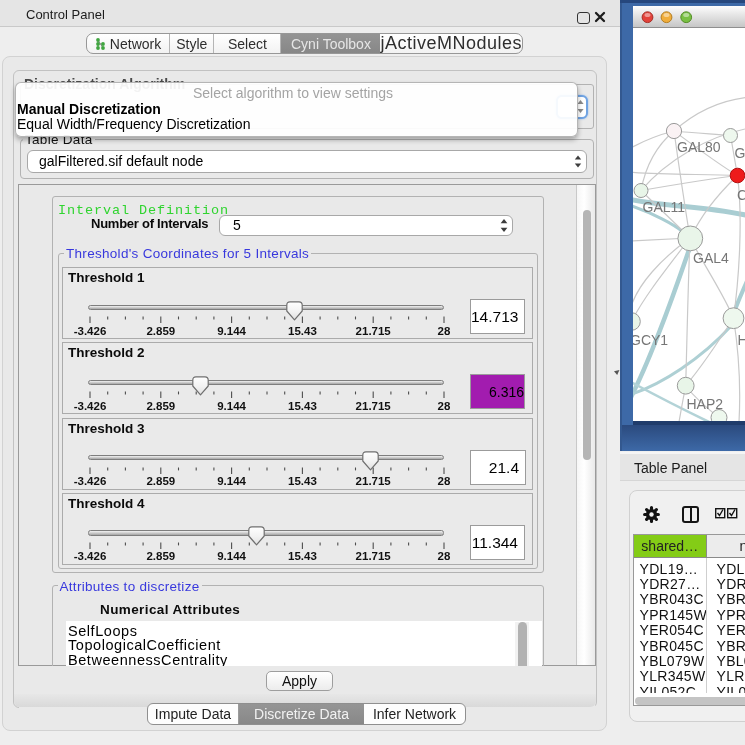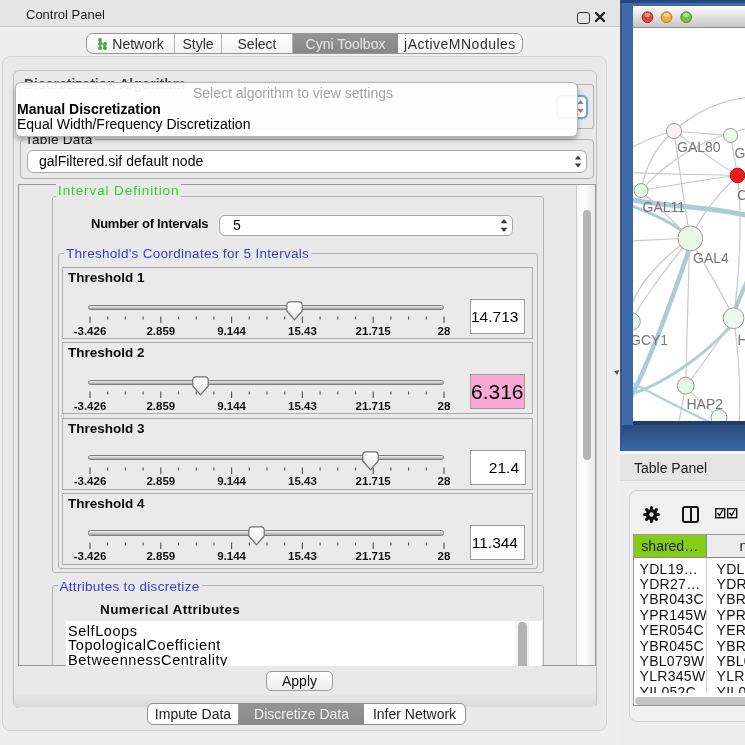--- a/index.html
+++ b/index.html
@@ -29,21 +29,21 @@
         <path d="M3,3 L3,11 M3,7 L8,7 M3,3 L8,11" stroke="#8a8a8a" stroke-width="1"></path>
         <circle cx="3" cy="3" r="1.9" fill="#3fa53f"></circle>
           <circle cx="3" cy="7" r="1.9" fill="#3fa53f"></circle>
           <circle cx="8" cy="7" r="1.9" fill="#3fa53f"></circle>
           <circle cx="3" cy="11" r="1.9" fill="#3fa53f"></circle>
           <circle cx="8" cy="11" r="1.9" fill="#3fa53f"></circle>
       </svg>Network</div>
     <div style="width:46px;border-right:1px solid #b5b5b5;display:flex;align-items:center;justify-content:center;font-size:14px;color:#2e2e2e;">Style</div>
     <div style="width:70px;border-right:1px solid #b5b5b5;display:flex;align-items:center;justify-content:center;font-size:14px;color:#2e2e2e;">Select</div>
     <div style="width:105px;background:linear-gradient(#949494,#878787);display:flex;align-items:center;justify-content:center;font-size:14px;color:#e6e6e6;">Cyni Toolbox</div>
-    <div style="flex:1;display:flex;align-items:center;justify-content:center;font-size:14px;letter-spacing:0.5px;color:#2e2e2e;">jActiveMNodules</div>
+    <div style="flex:1;display:flex;align-items:center;justify-content:center;font-size:18px;letter-spacing:0.5px;color:#2e2e2e;">jActiveMNodules</div>
   </div>
 
   <div class="abs" style="left:2px;top:56px;width:605px;height:675px;background:#e9e9e9;border:1px solid #d2d2d2;border-radius:8px;box-sizing:border-box;"></div>
 
   <div class="abs" style="left:13px;top:70px;width:584px;height:638px;background:#e9e9e9;border:1px solid #c2c2c2;border-radius:6px;box-sizing:border-box;"></div>
 
   <div class="grp" style="left:20px;top:84px;width:572px;height:43px;"></div>
 
   <div class="abs" style="left:556px;top:95px;width:32px;height:24px;border:2px solid #70a3e2;border-radius:6px;background:#fff;box-shadow:0 0 2px #8ab4e8;box-sizing:border-box;"></div>
   <svg class="abs" style="left:576px;top:99px;" width="9" height="15" viewBox="0 0 9 15">
@@ -59,21 +59,21 @@
     <path d="M4,0.5 L7.2,4.4 L0.8,4.4 Z" fill="#3d3d3d"></path>
       <path d="M4,12.5 L7.2,8.6 L0.8,8.6 Z" fill="#3d3d3d"></path>
   </svg>
 
   <div class="abs" style="left:18px;top:184px;width:578px;height:482px;border:1px solid #9a9a9a;background:#e9e9e9;box-sizing:border-box;overflow:hidden;"></div>
 
   <div class="abs" style="left:576px;top:185px;width:19px;height:480px;background:linear-gradient(90deg,#f6f6f6,#ffffff 40%,#e9e9e9);border-left:1px solid #c9c9c9;box-sizing:border-box;"></div>
   <div class="abs" style="left:583px;top:210px;width:7.5px;height:250px;background:#b5b5b5;border-radius:4px;"></div>
 
   <div class="grp" style="left:52px;top:196px;width:490px;height:375px;"></div>
-  <div class="lbl" style="left:56px;top:183px;letter-spacing:0.9px;color:#2fd42f;">Interval Definition</div>
+  <div class="lbl" style="left:56px;top:203px;letter-spacing:0.9px;color:#2fd42f;font-family:Liberation Mono, monospace;">Interval Definition</div>
   <div class="abs" style="left:91px;top:216px;font-size:13px;letter-spacing:-0.25px;font-weight:bold;color:#0a0a0a;">Number of Intervals</div>
   <div class="abs" style="left:219px;top:215px;width:294px;height:21px;background:#fff;border:1px solid #a8a8a8;border-radius:6px;box-sizing:border-box;"></div>
   <div class="abs" style="left:233px;top:217px;font-size:14px;color:#000;">5</div>
   <svg class="abs" style="left:499px;top:218px;" width="10" height="15" viewBox="0 0 10 15">
     <path d="M5,1 L8.4,5.2 L1.6,5.2 Z" fill="#3d3d3d"></path>
       <path d="M5,14 L8.4,9.8 L1.6,9.8 Z" fill="#3d3d3d"></path>
   </svg>
 
   <div class="grp" style="left:58px;top:253px;width:478px;height:314px;"></div>
   <div class="lbl" style="left:64px;top:246px;color:#3838dd;">Threshold's Coordinates for 5 Intervals</div>
@@ -156,21 +156,21 @@
   <svg class="abs" style="left:191.7px;top:375.8px;" width="17" height="20" viewBox="0 0 17 20">
       <defs>
         <linearGradient id="thg1" x1="0" y1="0" x2="0" y2="1">
           <stop offset="0" stop-color="#ffffff"></stop>
           <stop offset="0.55" stop-color="#f2f2f2"></stop>
           <stop offset="1" stop-color="#e0e0e0"></stop>
         </linearGradient>
       </defs>
       <path d="M4,0.8 L13,0.8 Q16.2,0.8 16.2,4 L16.2,10 L8.5,18.8 L0.8,10 L0.8,4 Q0.8,0.8 4,0.8 Z" fill="url(#thg1)" stroke="#6f6f6f" stroke-width="1.2" stroke-linejoin="round"></path>
     </svg>
-  <div class="abs" style="left:470px;top:374.3px;width:55px;height:35px;background:#f9a8d4;border:1px solid #9b9b9b;box-sizing:border-box;font-size:21px;color:#000;text-align:right;line-height:34px;padding-right:6px;">6.316</div>
+  <div class="abs" style="left:470px;top:374.3px;width:55px;height:35px;background:#a21caf;border:1px solid #9b9b9b;box-sizing:border-box;font-size:14px;color:#000;text-align:right;line-height:34px;">6.316</div>
   <div class="abs" style="left:62px;top:417.6px;width:470.7px;height:72px;background:#eaeaea;border:1px solid #ababab;box-sizing:border-box;"></div>
   <div class="abs" style="left:68px;top:420.6px;font-size:13.5px;font-weight:bold;color:#0a0a0a;">Threshold 3</div>
   <div class="abs" style="left:88px;top:455.1px;width:355.5px;height:5.2px;background:linear-gradient(#f2f2f2,#a5a5a5);border:1px solid #7e7e7e;border-radius:2.5px;box-sizing:border-box;"></div>
   <svg class="abs" style="left:62px;top:466.6px;" width="471" height="8" viewBox="0 0 471 8">
       <line x1="28.0" y1="0.5" x2="28.0" y2="7" stroke="#4d4d4d" stroke-width="1.1"></line>
       <line x1="45.7" y1="0.5" x2="45.7" y2="3.4" stroke="#4d4d4d" stroke-width="1.1"></line>
       <line x1="63.4" y1="0.5" x2="63.4" y2="3.4" stroke="#4d4d4d" stroke-width="1.1"></line>
       <line x1="81.1" y1="0.5" x2="81.1" y2="3.4" stroke="#4d4d4d" stroke-width="1.1"></line>
       <line x1="98.8" y1="0.5" x2="98.8" y2="7" stroke="#4d4d4d" stroke-width="1.1"></line>
       <line x1="116.5" y1="0.5" x2="116.5" y2="3.4" stroke="#4d4d4d" stroke-width="1.1"></line>

